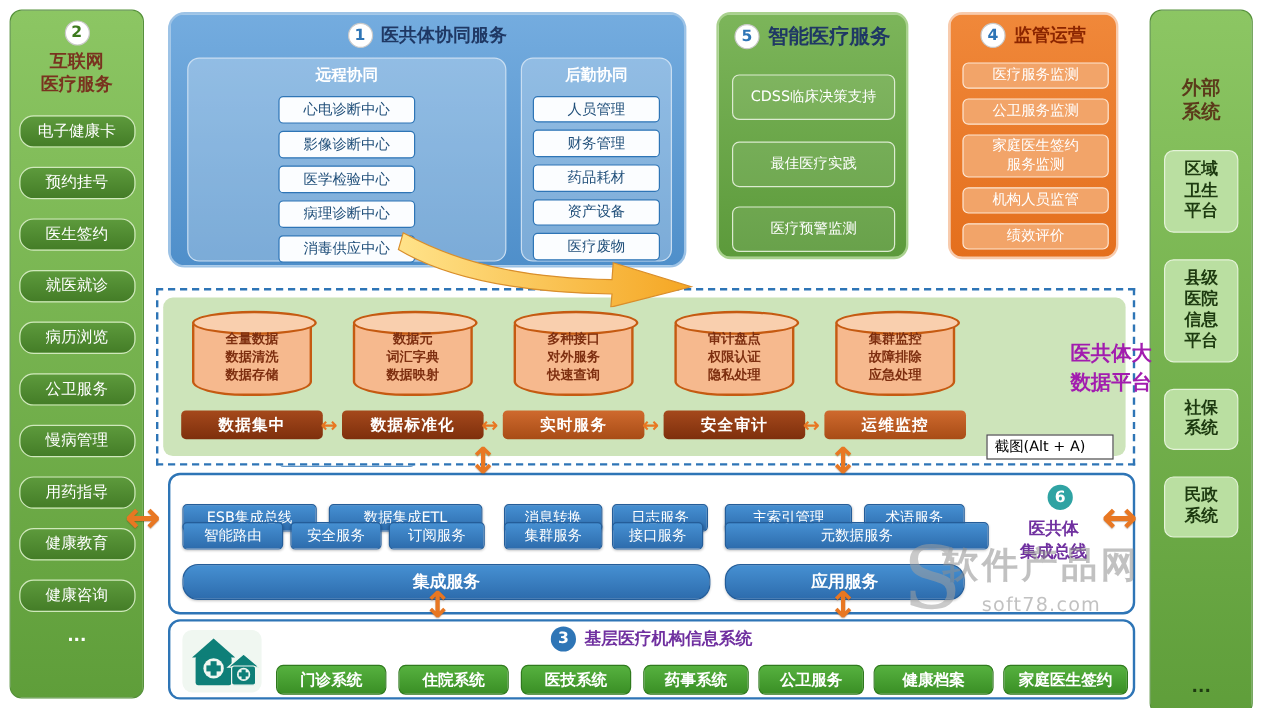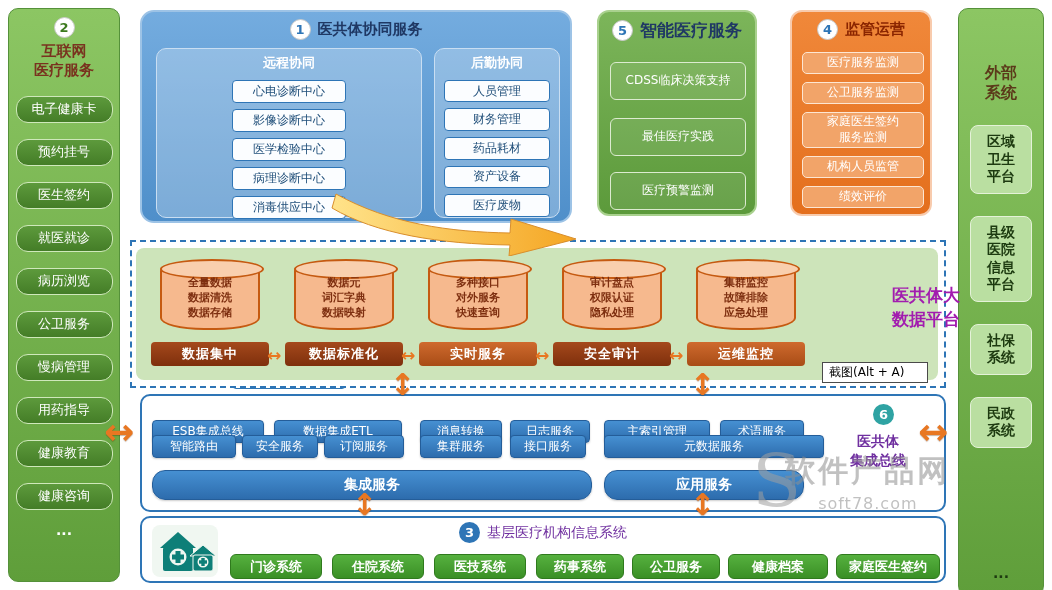--- a/index.html
+++ b/index.html
@@ -91,21 +91,21 @@
           box-shadow:0 1px 2px rgba(0,0,0,0.2); }
   .r1 { top:8px;margin-top:16px; } .r2 { top:39px; } .r3 { top:74px;border-radius:13px; }
   .bbig { height:30px; font-size:14px; font-weight:bold; }
   .bus-badge { position:absolute; left:731px; top:8px; }
   .bus-title { position:absolute; left:676px; top:36px; width:120px; text-align:center; color:#7030a0;
                font-weight:bold; font-size:14px; line-height:1.35; }
 
   
   .base { left:140px; top:516px; width:806px; height:67px; background:#fff; border:2px solid #2e75b6; border-radius:10px; }
   .base-hdr { position:absolute; left:0; right:0; top:4px; display:flex; justify-content:center; align-items:center; gap:7px; }
-  .b3-title { color:#7030a0; font-weight:normal; font-size:14px; }
+  .b3-title { color:#7030a0; font-weight:bold; font-size:14px; }
   .hosp { position:absolute; left:10px; top:7px; width:66px; height:52px; background:#f0f7f1; border-radius:8px; }
   .gbtn { position:absolute; top:36px; height:25px; background:linear-gradient(180deg,#56b13f,#3a8f25);
           border:1px solid #2f7a1d; border-radius:6px; color:#fff; font-size:13px; font-weight:bold;
           display:flex; align-items:center; justify-content:center; }
 
   
   .arrow { position:absolute; color:#e87722; font-weight:bold; z-index:5; line-height:1;
            text-shadow:0 1px 1px rgba(90,40,0,0.35); }
   #ar-left  { left:104px; top:414px; font-size:36px; }
   #ar-right { left:918px; top:414px; font-size:36px; }

